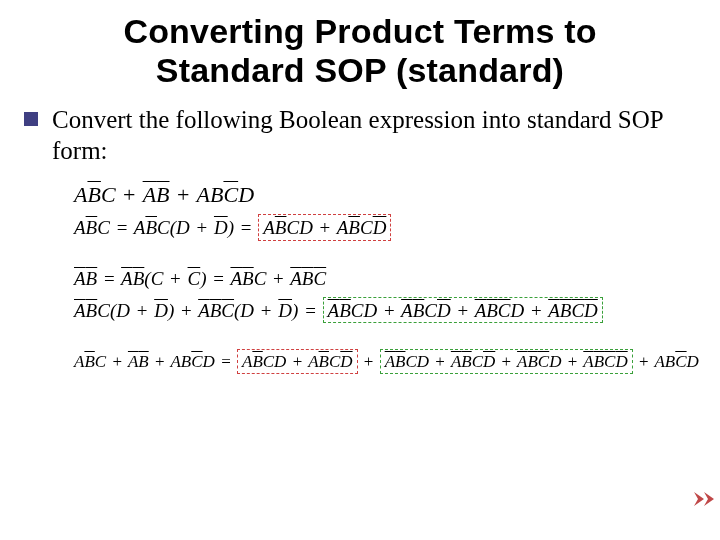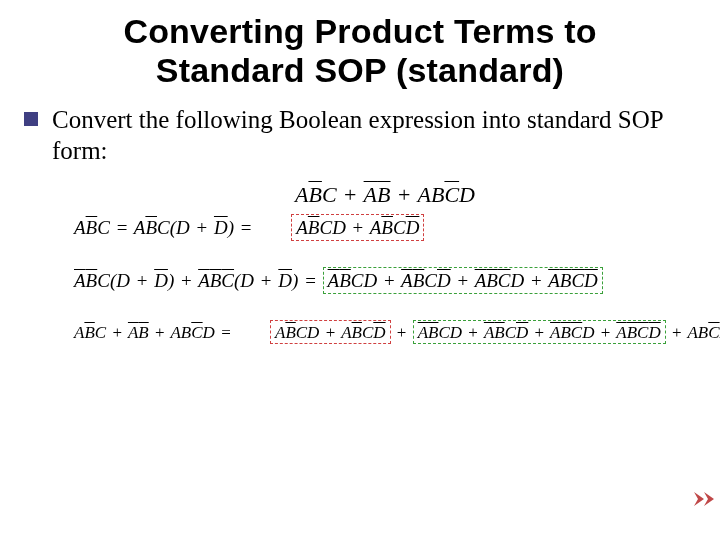--- a/index.html
+++ b/index.html
@@ -49,42 +49,40 @@
   .math-block {
     margin-left: 50px;
     font-family: "Times New Roman", Times, serif;
     font-style: italic;
     font-size: 19px;
     line-height: 1.25;
   }
   .math-main {
     font-size: 22px;
     margin-bottom: 18px;
-    text-align: center;
   }
   .math-line {
     white-space: nowrap;
     margin: 6px 0;
   }
   .gap-v {
     height: 14px;
   }
   .ov {
     text-decoration: overline;
     text-decoration-thickness: 1px;
   }
   .op {
     font-style: normal;
     padding: 0 2px;
   }
   .boxed-red {
     border: 1.5px dashed #d04040;
     padding: 1px 4px 0px 4px;
     display: inline-block;
-    margin-left: 33px;
   }
   .boxed-green {
     border: 1.5px dashed #3aa03a;
     padding: 1px 4px 0px 4px;
     display: inline-block;
   }
   .arrow-next {
     position: absolute;
     right: 26px;
     bottom: 18px;
@@ -109,20 +107,21 @@
     <div class="bullet"></div>
     <div class="body-text">Convert the following Boolean expression into standard SOP form:</div>
   </div>
 
   <div class="math-block">
     <div class="math-line math-main">A<span class="ov">B</span>C <span class="op">+</span> <span class="ov">A</span><span class="ov">B</span> <span class="op">+</span> AB<span class="ov">C</span>D</div>
 
     <div class="math-line">A<span class="ov">B</span>C <span class="op">=</span> A<span class="ov">B</span>C(D <span class="op">+</span> <span class="ov">D</span>) <span class="op">=</span> <span class="boxed-red">A<span class="ov">B</span>CD <span class="op">+</span> A<span class="ov">B</span>C<span class="ov">D</span></span></div>
     <div class="gap-v"></div>
 
+    <div class="math-line"><span class="ov">A</span><span class="ov">B</span> <span class="op">=</span> <span class="ov">A</span><span class="ov">B</span>(C <span class="op">+</span> <span class="ov">C</span>) <span class="op">=</span> <span class="ov">A</span><span class="ov">B</span>C <span class="op">+</span> <span class="ov">A</span><span class="ov">B</span><span class="ov">C</span></div>
     <div class="math-line"><span class="ov">A</span><span class="ov">B</span>C(D <span class="op">+</span> <span class="ov">D</span>) <span class="op">+</span> <span class="ov">A</span><span class="ov">B</span><span class="ov">C</span>(D <span class="op">+</span> <span class="ov">D</span>) <span class="op">=</span> <span class="boxed-green"><span class="ov">A</span><span class="ov">B</span>CD <span class="op">+</span> <span class="ov">A</span><span class="ov">B</span>C<span class="ov">D</span> <span class="op">+</span> <span class="ov">A</span><span class="ov">B</span><span class="ov">C</span>D <span class="op">+</span> <span class="ov">A</span><span class="ov">B</span><span class="ov">C</span><span class="ov">D</span></span></div>
     <div class="gap-v"></div>
 
     <div class="math-line" style="font-size:17px;">A<span class="ov">B</span>C <span class="op">+</span> <span class="ov">A</span><span class="ov">B</span> <span class="op">+</span> AB<span class="ov">C</span>D <span class="op">=</span> <span class="boxed-red">A<span class="ov">B</span>CD <span class="op">+</span> A<span class="ov">B</span>C<span class="ov">D</span></span> <span class="op">+</span> <span class="boxed-green"><span class="ov">A</span><span class="ov">B</span>CD <span class="op">+</span> <span class="ov">A</span><span class="ov">B</span>C<span class="ov">D</span> <span class="op">+</span> <span class="ov">A</span><span class="ov">B</span><span class="ov">C</span>D <span class="op">+</span> <span class="ov">A</span><span class="ov">B</span><span class="ov">C</span><span class="ov">D</span></span> <span class="op">+</span> AB<span class="ov">C</span>D</div>
   </div>
 
   <span class="arrow-next">
     <svg width="28" height="18" viewBox="0 0 28 18" class="arrow-svg">
       <polygon points="0,2 10,9 0,16 4,9"></polygon>
       <polygon points="10,2 20,9 10,16 14,9"></polygon>

